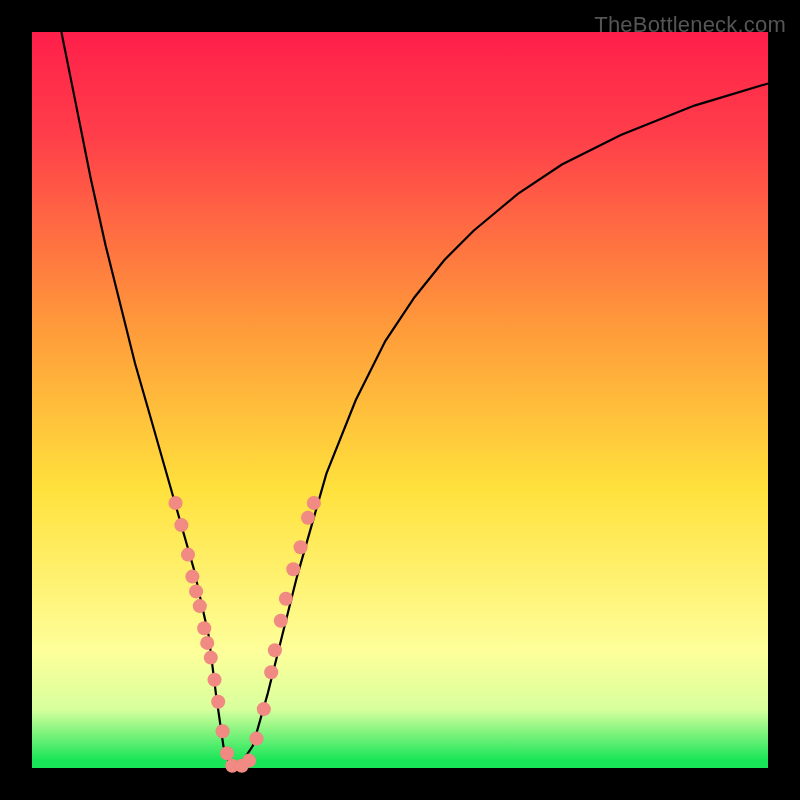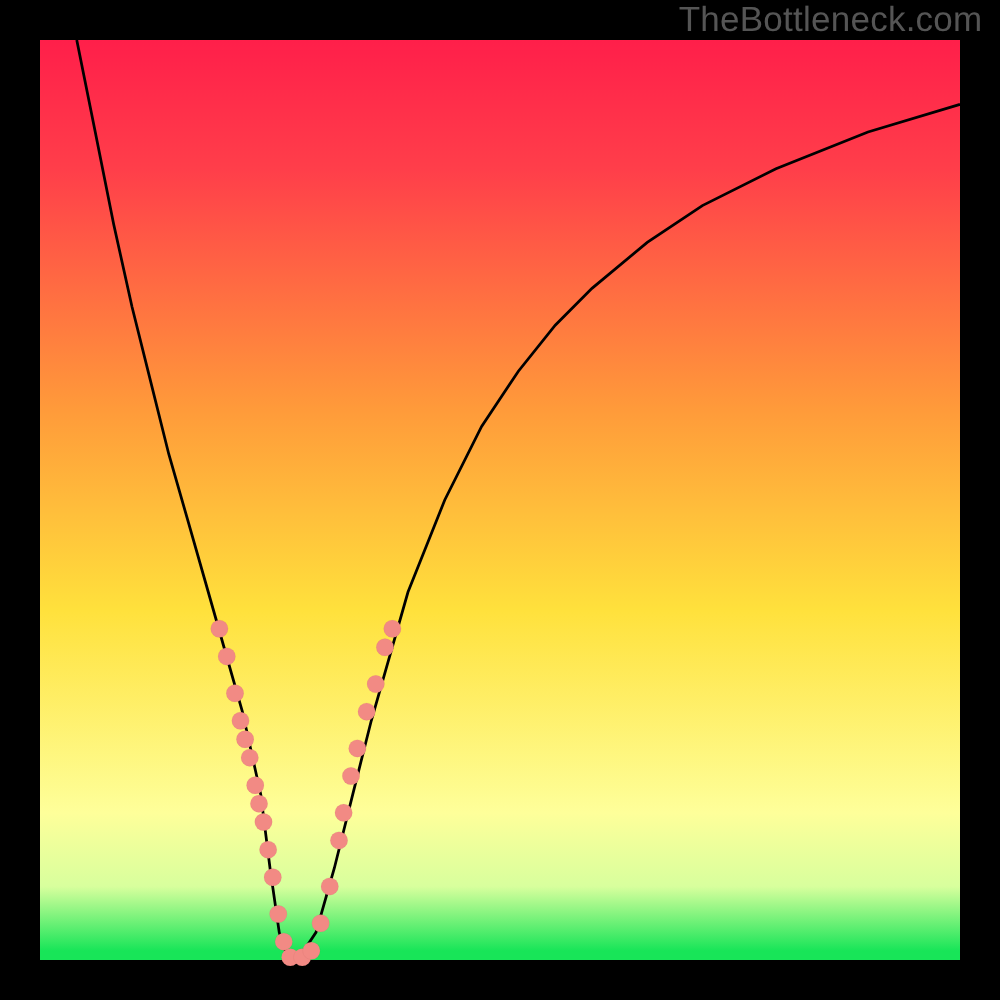--- a/index.html
+++ b/index.html
@@ -33,24 +33,24 @@
       var(--c-orange) 40%,
       var(--c-yellow) 62%,
       var(--c-paleyellow) 84%,
       var(--c-palegy) 92%,
       var(--c-green) 99%,
       var(--c-green) 100%
     );
   }
   .watermark {
     position: absolute;
-    top: 0;
+    top: 12px;
     right: 14px;
     color: #555;
-    font-size: 28px;
+    font-size: 22px;
     letter-spacing: 0.2px;
     user-select: none;
   }
   svg.curve {
     position: absolute;
     top: 0;
     left: 0;
     width: 736px;
     height: 736px;
     overflow: visible;

